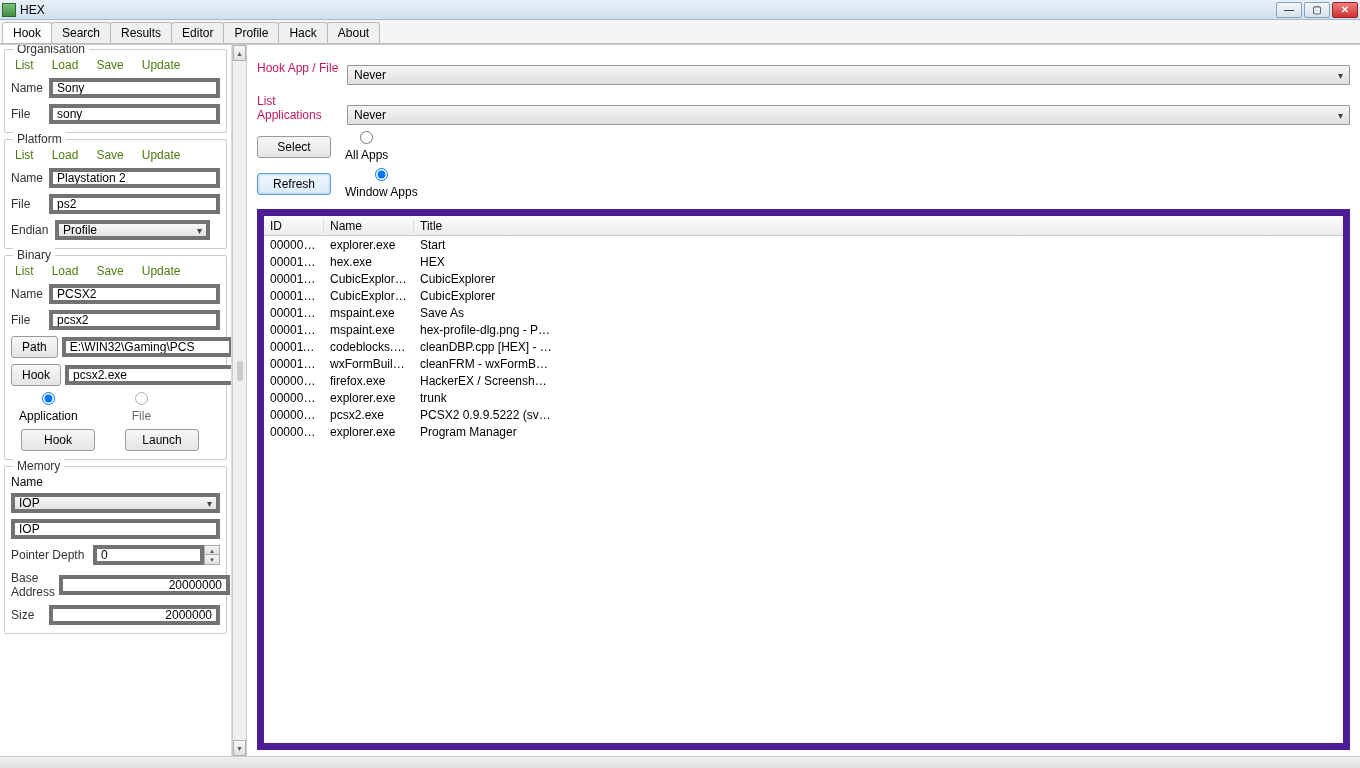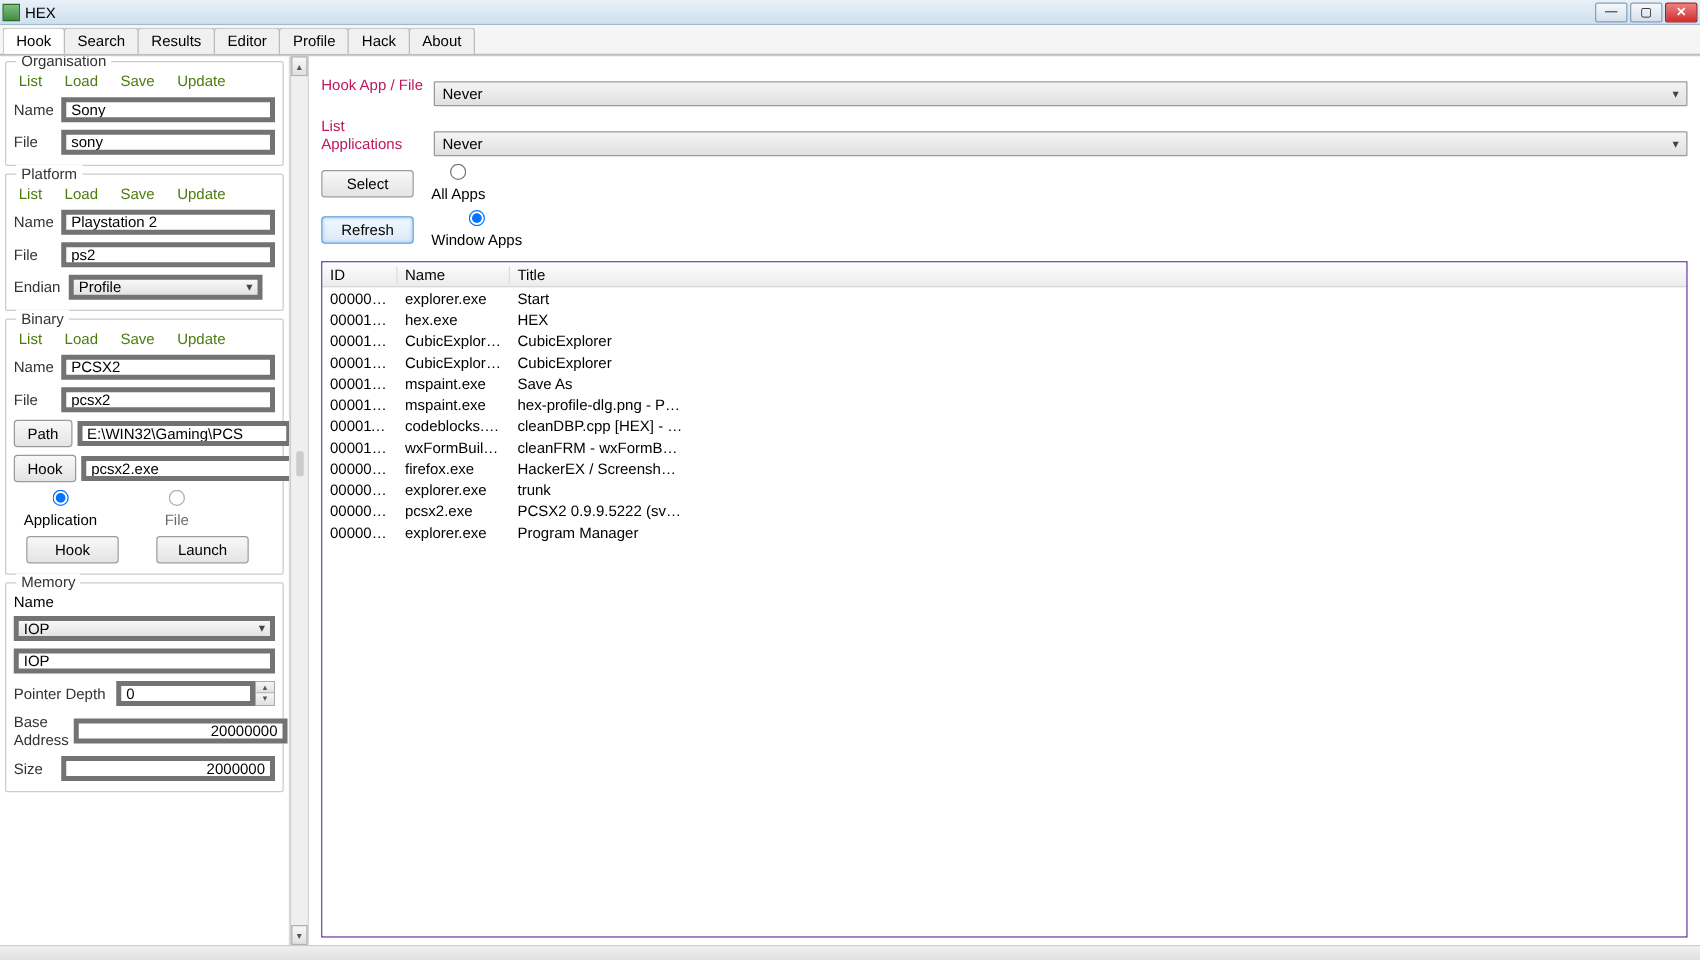--- a/index.html
+++ b/index.html
@@ -53,21 +53,21 @@
 .radio { display: inline-flex; align-items: center; gap: 4px; flex-direction: column; }
 .radio input { margin: 0; }
 
 
 .ctl-row { display: flex; align-items: center; margin-bottom: 6px; gap: 6px; }
 .ctl-lbl { width: 84px; color: #be185d; }
 .select-long { flex: 1; height: 20px; border: 1px solid #999; background: linear-gradient(#f5f5f5,#e0e0e0); display: flex; align-items: center; padding: 0 6px; position: relative; border-radius: 1px; margin-top: 14px; }
 .select-long::after { content: "▾"; position: absolute; right: 6px; font-size: 10px; color: #444; }
 
 
-.list { flex: 1; border: 1px solid #4c1d95; display: flex; flex-direction: column; margin-top: 4px; }
+.list { flex: 1; border: 7px solid #4c1d95; display: flex; flex-direction: column; margin-top: 4px; }
 .list-header { display: flex; background: linear-gradient(#fdfdfd,#ececec); border-bottom: 1px solid #ccc; height: 20px; align-items: center; }
 .col { padding: 0 6px; border-right: 1px solid #ddd; }
 .col.id { width: 60px; }
 .col.name { width: 90px; }
 .col.ttl { width: 145px; border-right: none; }
 .list-body { flex: 1; overflow: hidden; background: #fff; }
 .lrow { display: flex; height: 17px; align-items: center; }
 .lrow .col { border-right: none; white-space: nowrap; overflow: hidden; text-overflow: ellipsis; }
 
 

